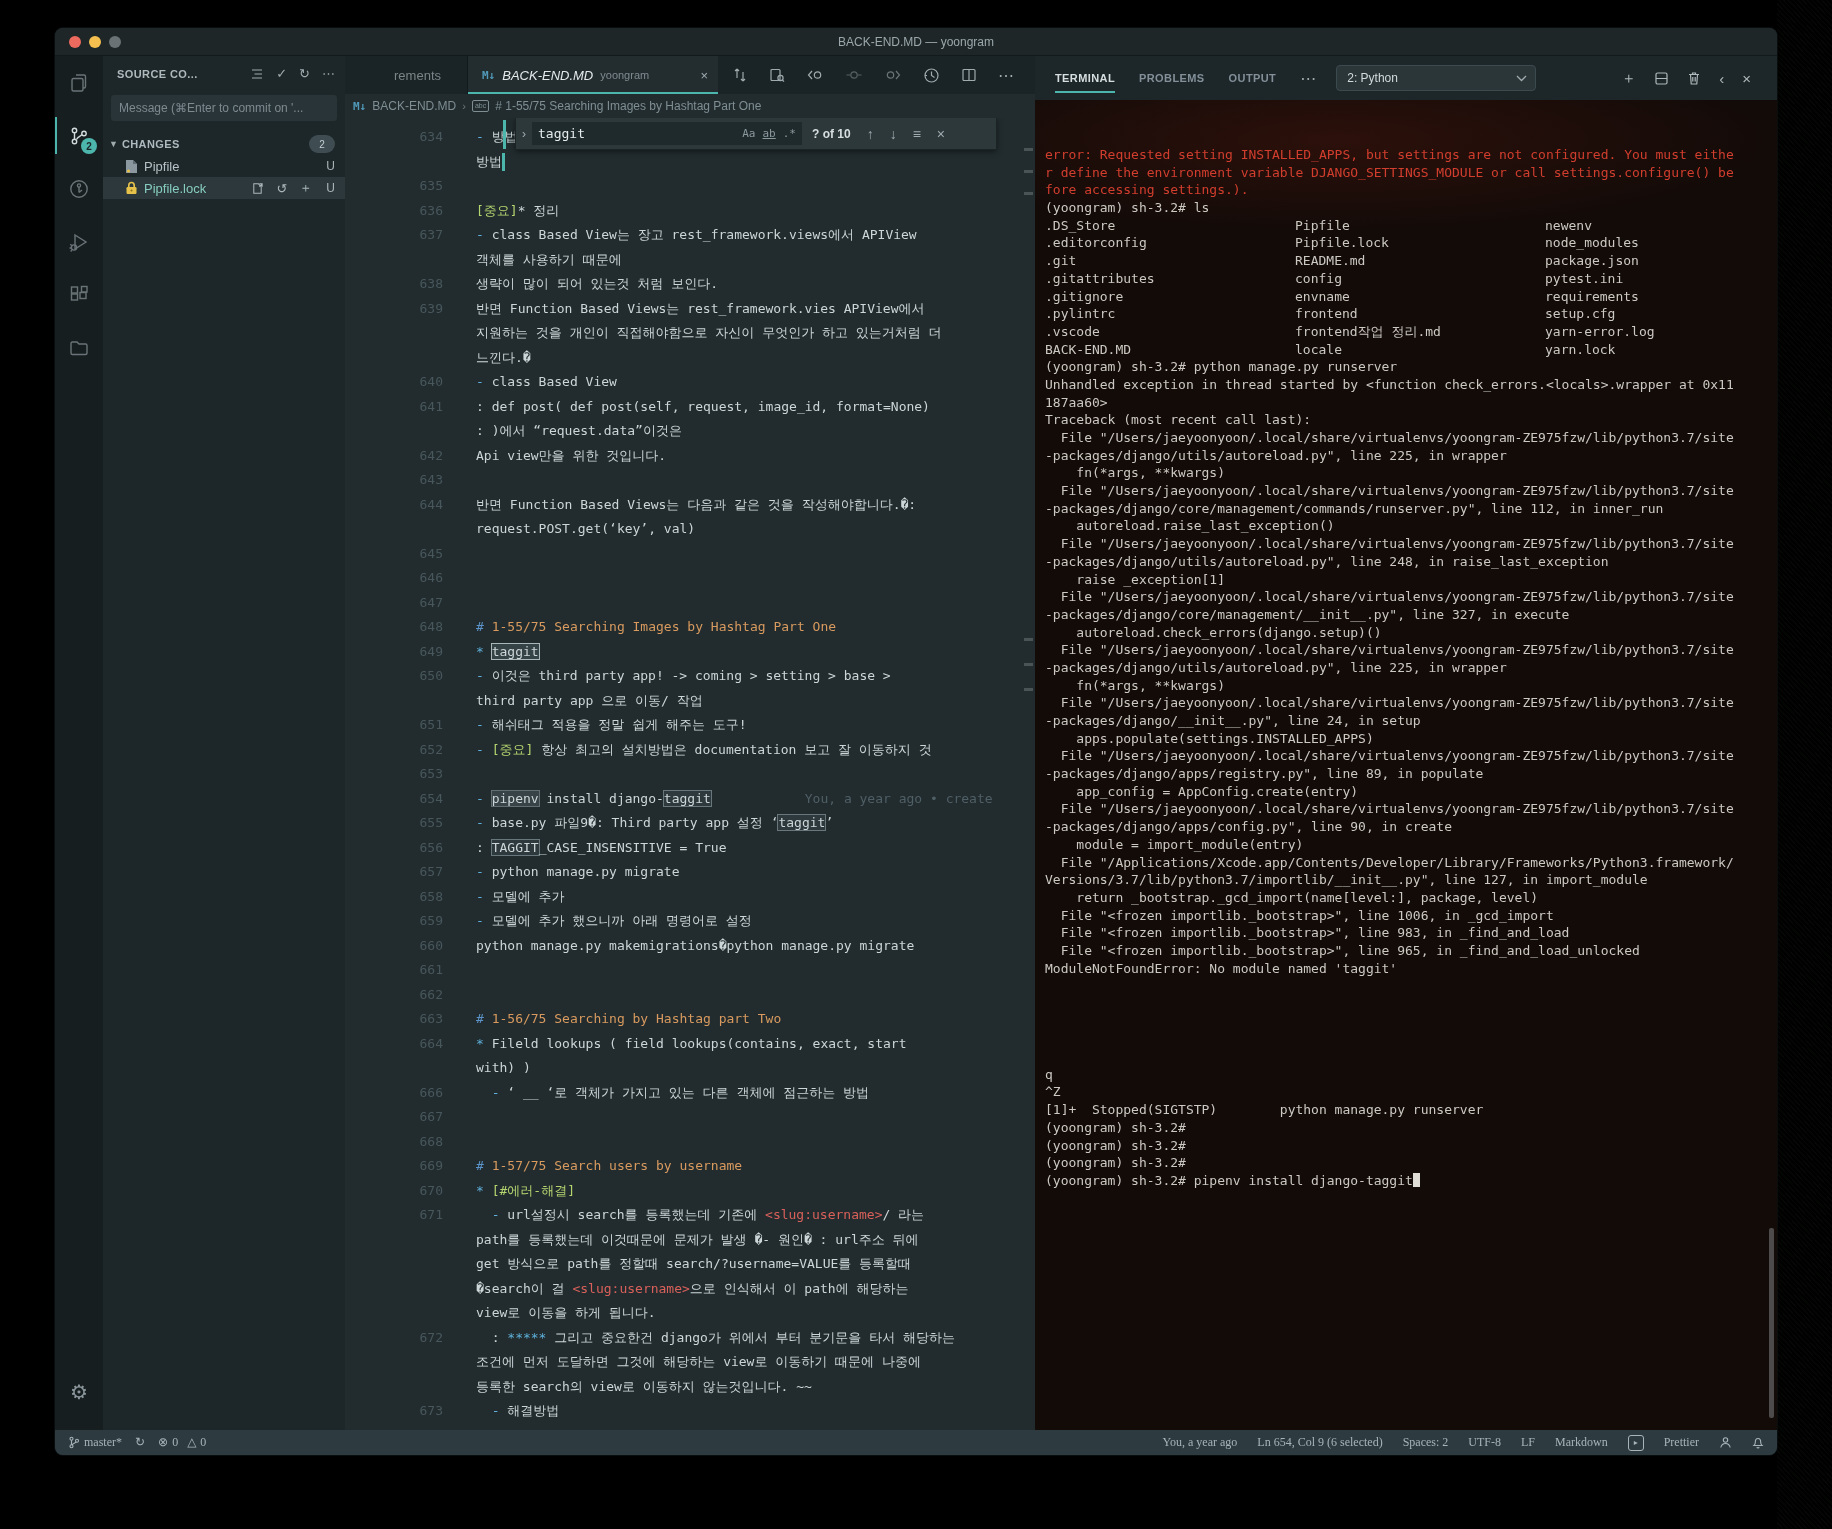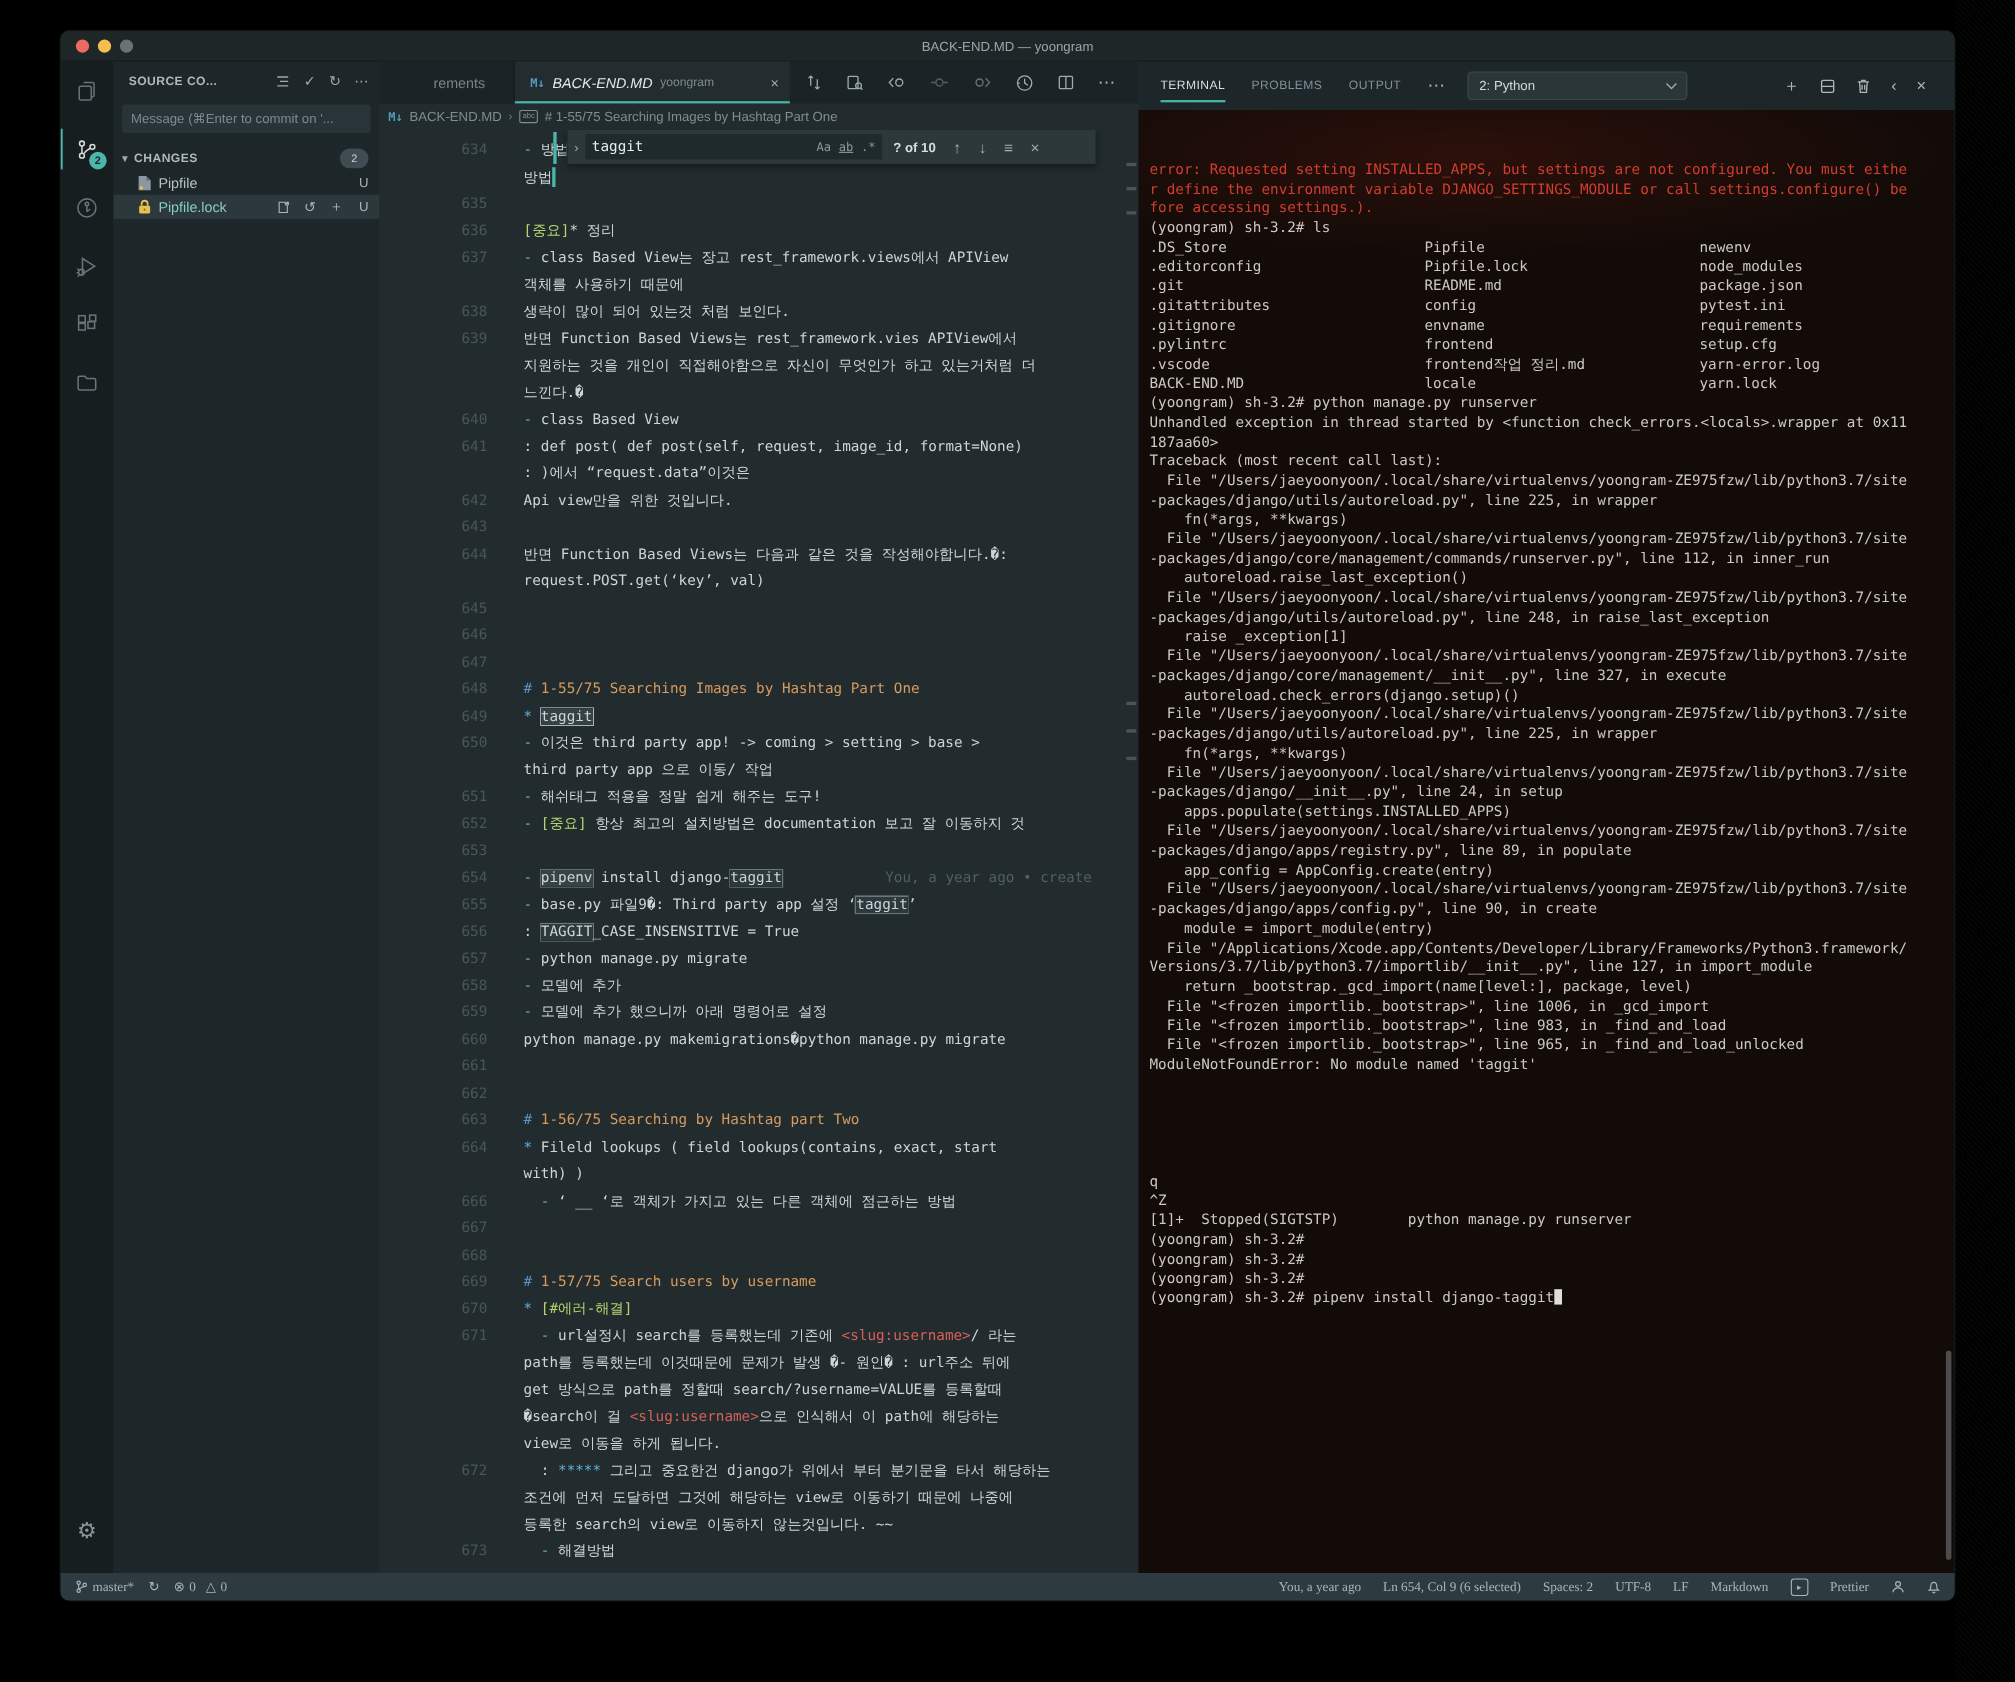--- a/index.html
+++ b/index.html
@@ -69,21 +69,21 @@
   .find-input{flex:none;width:258px;height:23px;background:#1f2a2d;display:flex;align-items:center;padding:0 6px;color:#e6ebec;font-size:13px;font-family:"DejaVu Sans Mono",monospace;}
   .find-input .q{flex:1;}
   .find-toggle{color:#8b989d;font-size:11px;margin-left:7px;font-family:"DejaVu Sans Mono",monospace;}
   .find-toggle.word{text-decoration:underline;}
   .find-count{color:#d8dee0;font-size:12px;font-weight:bold;margin-left:10px;white-space:nowrap;}
   .find-nav{color:#9fadb2;font-size:14px;margin-left:16px;}
   .ruler-mark{position:absolute;right:2px;width:9px;height:3px;background:rgba(180,190,195,.28);}
   
   .panel{flex:1;display:flex;flex-direction:column;background:#1d2628;min-width:0;}
   .panel-header{height:44px;display:flex;align-items:center;padding:0 26px 0 20px;flex:none;}
-  .p-tab{font-size:11px;letter-spacing:.4px;color:#83909a;margin-right:24px;position:relative;font-weight:normal;}
+  .p-tab{font-size:11px;letter-spacing:.4px;color:#83909a;margin-right:24px;position:relative;font-weight:bold;}
   .p-tab.active{color:#d7dee0;}
   .p-tab.active::after{content:"";position:absolute;left:0;right:0;bottom:-9px;height:2px;background:#4db6ac;}
   .p-more{color:#9fabaf;margin-right:20px;}
   .shell-select{width:200px;height:26px;background:#2b3639;border:1px solid #3c4a4f;border-radius:4px;display:flex;align-items:center;padding:0 8px 0 10px;color:#d2dadc;font-size:12px;box-sizing:border-box;}
   .shell-select .chev{margin-left:auto;color:#9fabaf;}
   .p-actions{display:flex;align-items:center;margin-left:auto;gap:18px;color:#aeb9bd;font-size:15px;}
   .terminal{flex:1;background:radial-gradient(ellipse 620px 130px at 300px 40px,rgba(175,42,25,.16),transparent 70%),#130b08;position:relative;overflow:hidden;padding:46px 0 0 10px;box-sizing:border-box;}
   .tline{font-family:"DejaVu Sans Mono",monospace;font-size:13px;line-height:17.7px;height:17.7px;color:#ccc9c2;white-space:pre;}
   .tline.err{color:#d23e2e;}
   .tline .col0{display:inline-block;width:250px;}

